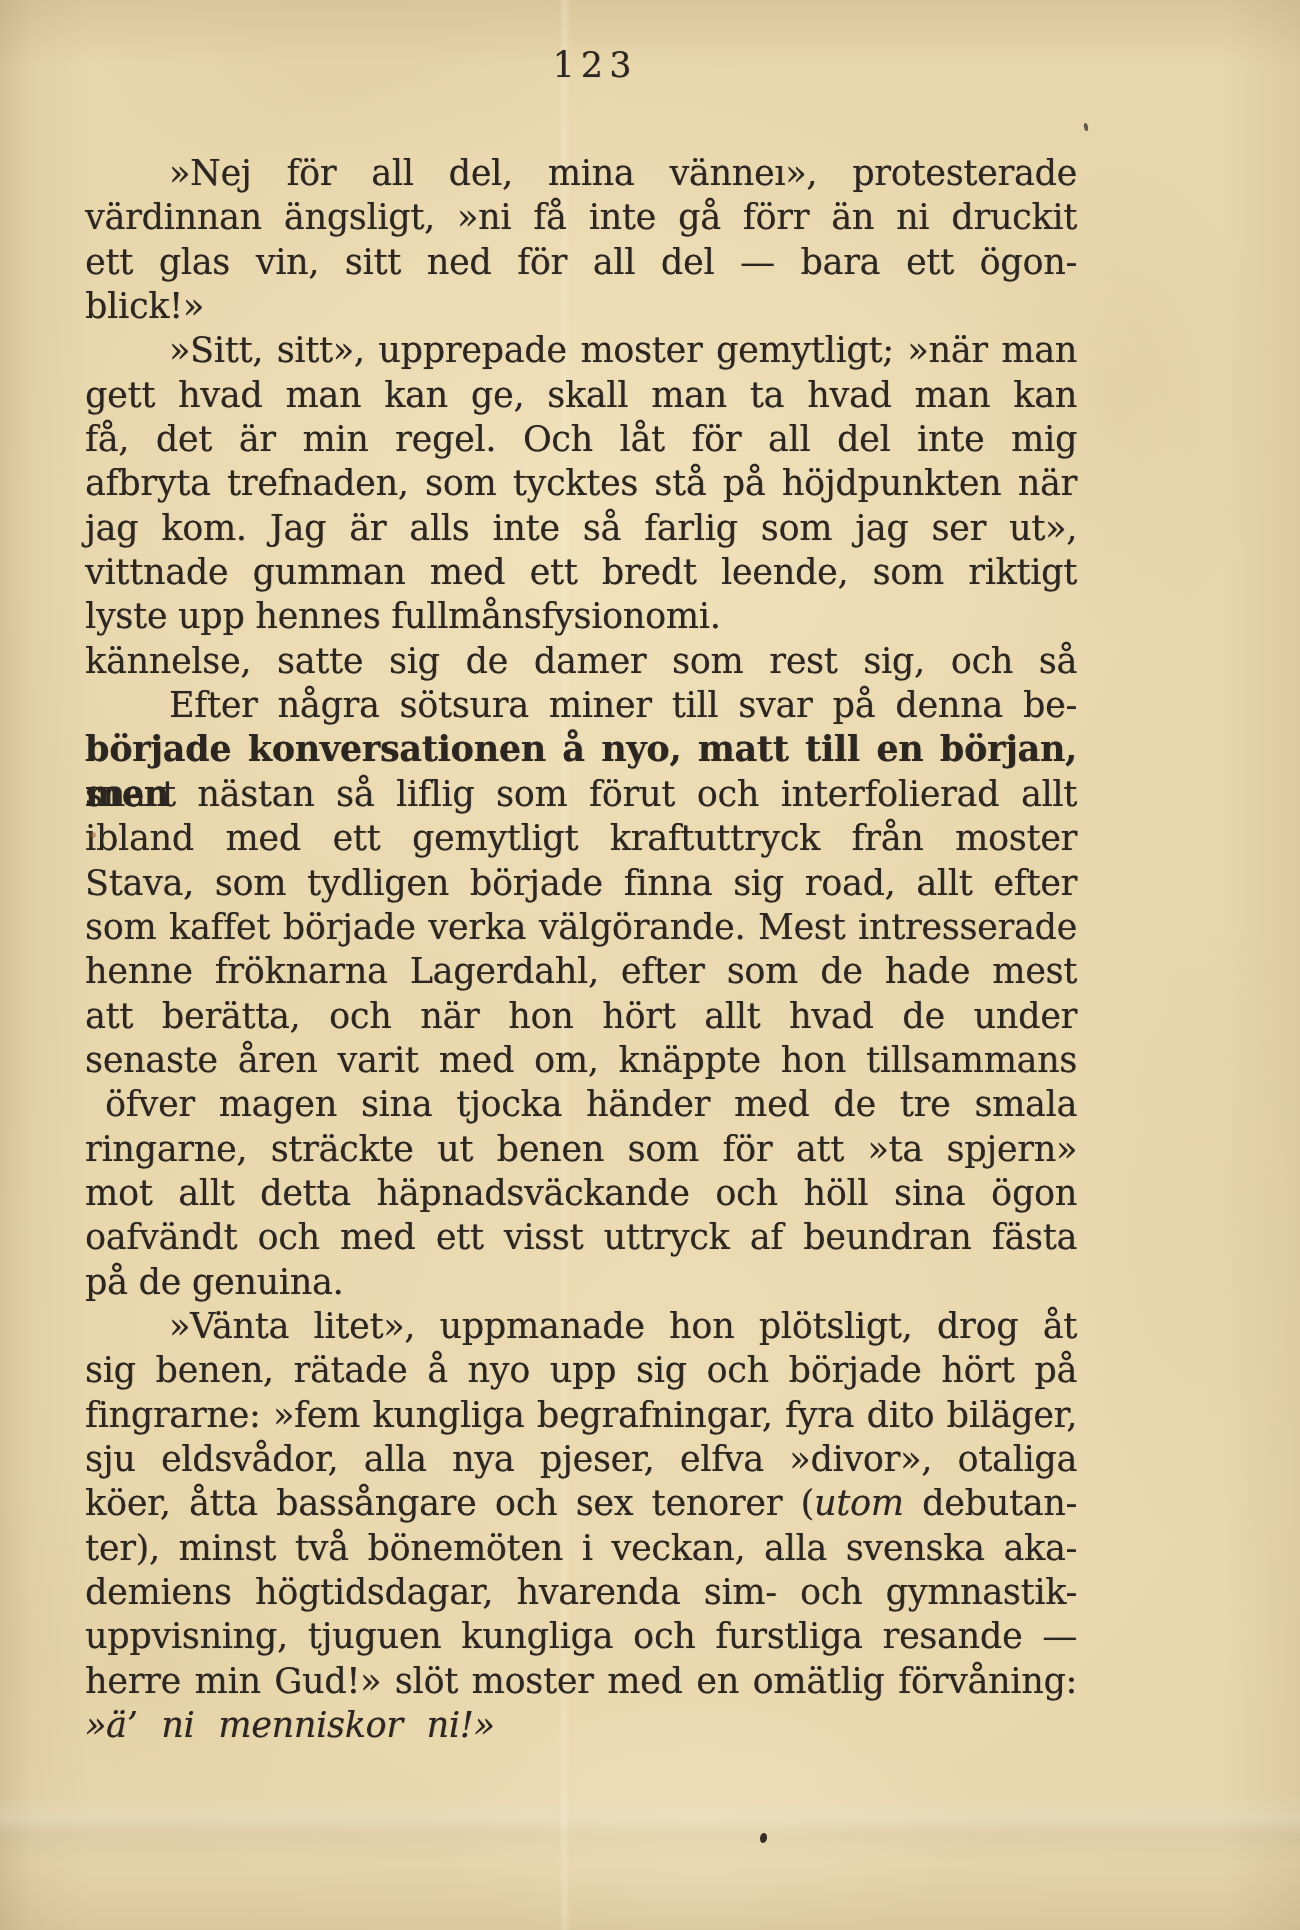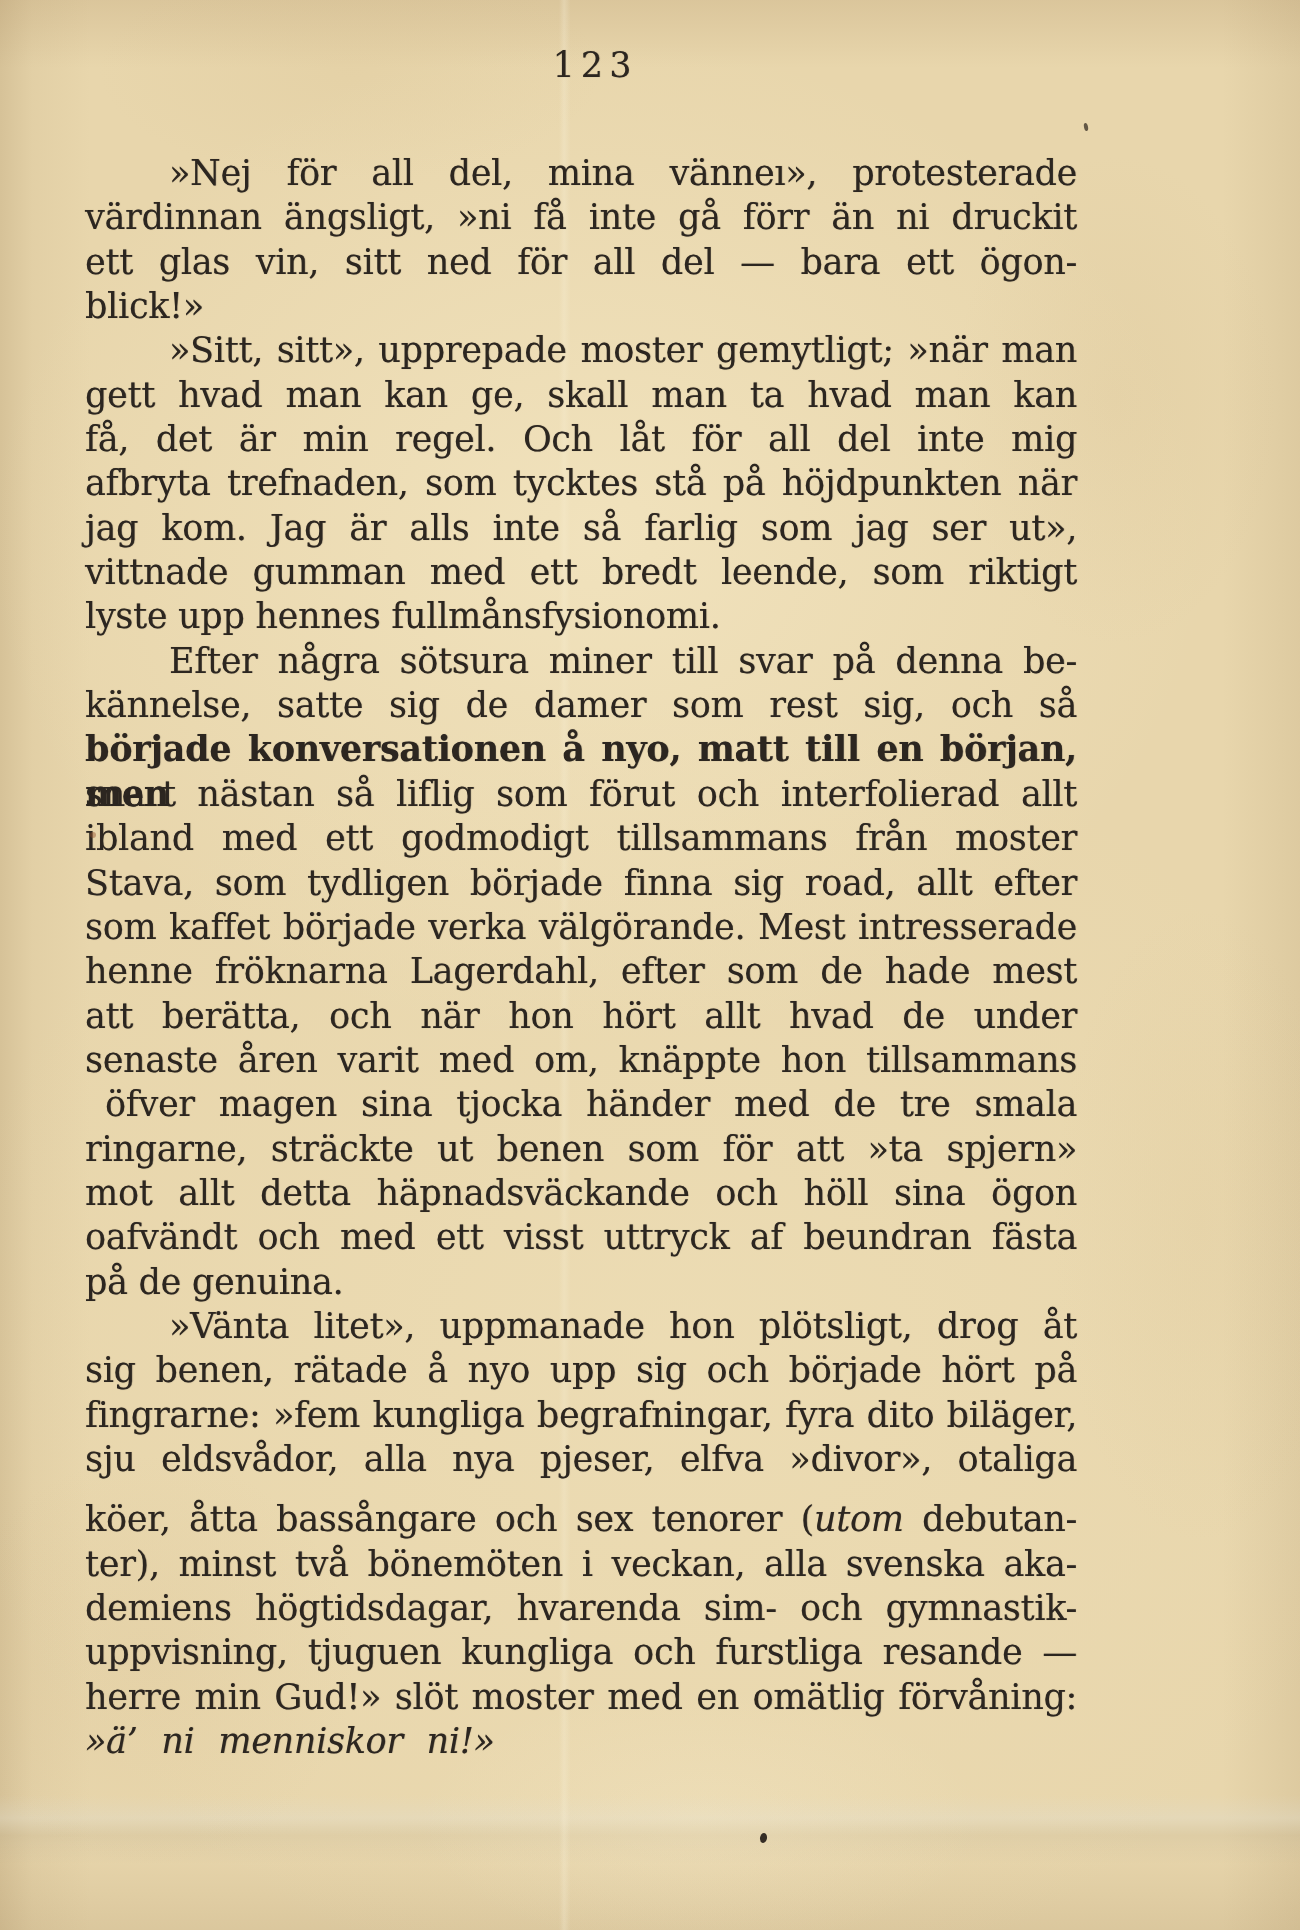--- a/index.html
+++ b/index.html
@@ -92,40 +92,40 @@
     <div class="line justify" style="white-space: normal;"><span>värdinnan ängsligt, »ni få inte gå förr än ni druckit</span></div>
     <div class="line justify" style="white-space: normal;"><span>ett glas vin, sitt ned för all del — bara ett ögon-</span></div>
     <div class="line"><span>blick!»</span></div>
     <div class="line indent justify" style="white-space: normal;"><span>»Sitt, sitt», upprepade moster gemytligt; »när man</span></div>
     <div class="line justify" style="white-space: normal;"><span>gett hvad man kan ge, skall man ta hvad man kan</span></div>
     <div class="line justify" style="white-space: normal;"><span>få, det är min regel. Och låt för all del inte mig</span></div>
     <div class="line justify" style="white-space: normal;"><span>afbryta trefnaden, som tycktes stå på höjdpunkten när</span></div>
     <div class="line justify" style="white-space: normal;"><span>jag kom. Jag är alls inte så farlig som jag ser ut»,</span></div>
     <div class="line justify" style="white-space: normal;"><span>vittnade gumman med ett bredt leende, som riktigt</span></div>
     <div class="line"><span>lyste upp hennes fullmånsfysionomi.</span></div>
+    <div class="line justify" style="white-space: normal;"><span>kännelse, satte sig de damer som rest sig, och så</span></div>
     <div class="line indent justify" style="white-space: normal;"><span>Efter några sötsura miner till svar på denna be-</span></div>
-    <div class="line justify" style="white-space: normal;"><span>kännelse, satte sig de damer som rest sig, och så</span></div>
     <div class="line justify" style="white-space: normal; font-weight: bold;"><span>började konversationen å nyo, matt till en början, men</span></div>
     <div class="line justify" style="white-space: normal;"><span>snart nästan så liflig som förut och interfolierad allt</span></div>
-    <div class="line justify" style="white-space: normal;"><span>ibland med ett godmodigt tillsammans från moster</span></div>
+    <div class="line justify" style="white-space: normal;"><span>ibland med ett gemytligt kraftuttryck från moster</span></div>
     <div class="line justify" style="white-space: normal;"><span>Stava, som tydligen började finna sig road, allt efter</span></div>
     <div class="line justify" style="white-space: normal;"><span>som kaffet började verka välgörande. Mest intresserade</span></div>
     <div class="line justify" style="white-space: normal;"><span>henne fröknarna Lagerdahl, efter som de hade mest</span></div>
     <div class="line justify" style="white-space: normal;"><span>att berätta, och när hon hört allt hvad de under</span></div>
     <div class="line justify" style="white-space: normal;"><span>senaste åren varit med om, knäppte hon tillsammans</span></div>
     <div class="line justify" style="white-space: normal; margin-left: 20px;"><span>öfver magen sina tjocka händer med de tre smala</span></div>
     <div class="line justify" style="white-space: normal;"><span>ringarne, sträckte ut benen som för att »ta spjern»</span></div>
     <div class="line justify" style="white-space: normal;"><span>mot allt detta häpnadsväckande och höll sina ögon</span></div>
     <div class="line justify" style="white-space: normal;"><span>oafvändt och med ett visst uttryck af beundran fästa</span></div>
     <div class="line"><span>på de genuina.</span></div>
     <div class="line indent justify" style="white-space: normal;"><span>»Vänta litet», uppmanade hon plötsligt, drog åt</span></div>
     <div class="line justify" style="white-space: normal;"><span>sig benen, rätade å nyo upp sig och började hört på</span></div>
     <div class="line justify" style="white-space: normal;"><span>fingrarne: »fem kungliga begrafningar, fyra dito biläger,</span></div>
     <div class="line justify" style="white-space: normal;"><span>sju eldsvådor, alla nya pjeser, elfva »divor», otaliga</span></div>
-    <div class="line justify" style="white-space: normal; margin-top: 16px;"><span>köer, åtta bassångare och sex tenorer (</span><span class="italic">utom</span><span> debutan-</span></div>
+    <div class="line justify" style="white-space: normal;"><span>köer, åtta bassångare och sex tenorer (</span><span class="italic">utom</span><span> debutan-</span></div>
     <div class="line justify" style="white-space: normal;"><span>ter), minst två bönemöten i veckan, alla svenska aka-</span></div>
     <div class="line justify" style="white-space: normal;"><span>demiens högtidsdagar, hvarenda sim- och gymnastik-</span></div>
     <div class="line justify" style="white-space: normal;"><span>uppvisning, tjuguen kungliga och furstliga resande —</span></div>
     <div class="line justify" style="white-space: normal;"><span>herre min Gud!» slöt moster med en omätlig förvåning:</span></div>
     <div class="line wide"><span class="italic">»ä’ ni menniskor ni!»</span></div>
   </div>
 
 <div class="speck speck-1"></div>
 <div class="speck speck-2"></div>
 <div class="speck speck-3"></div>

